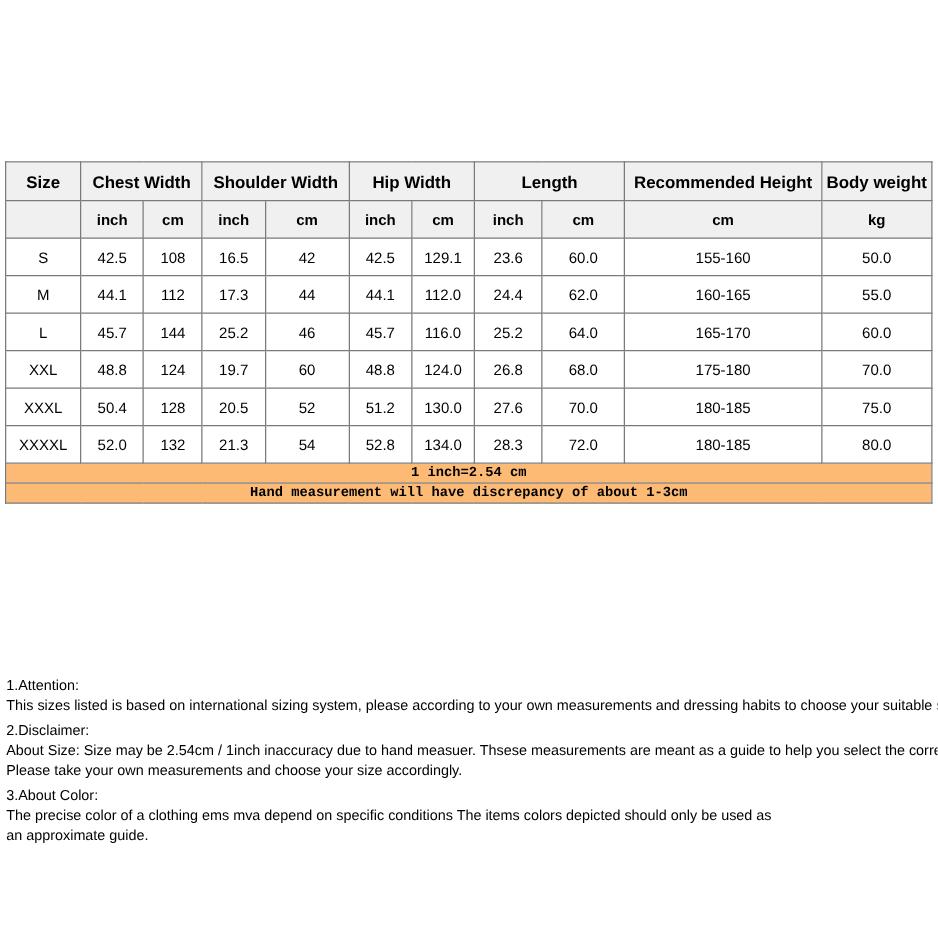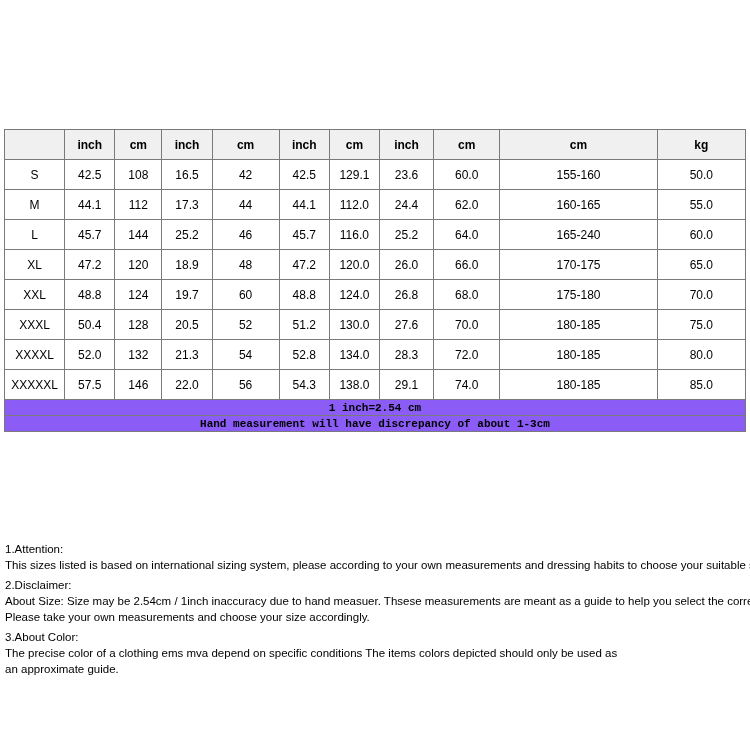--- a/index.html
+++ b/index.html
@@ -41,21 +41,21 @@
   tbody.data-body td {
     height: 29px;
     font-size: 12px;
     background: #ffffff;
   }
   tbody.notes-body td {
     height: 15px;
     font-family: "Liberation Mono", "DejaVu Sans Mono", monospace;
     font-size: 11px;
     font-weight: bold;
-    background: #8b5cf6;
+    background: #fdba74;
   }
   .footnotes {
     position: absolute;
     left: 5px; top: 541px;
     font-size: 11.5px;
   }
   .fn-block { margin-bottom: 4px; }
   .fn-line {
     line-height: 16px;
     white-space: nowrap;
@@ -72,20 +72,29 @@
     <col style="width:50px">
       <col style="width:67px">
       <col style="width:50px">
     <col style="width:50px">
       <col style="width:54px">
       <col style="width:66px">
     <col style="width:157px">
       <col style="width:88px">
   </colgroup>
   <thead>
+    <tr class="group-row">
+        <th colspan="1">Size</th>
+        <th colspan="2">Chest Width</th>
+        <th colspan="2">Shoulder Width</th>
+        <th colspan="2">Hip Width</th>
+        <th colspan="2">Length</th>
+        <th colspan="1">Recommended Height</th>
+        <th colspan="1">Body weight</th>
+      </tr>
     <tr class="unit-row">
         <th></th>
         <th>inch</th>
         <th>cm</th>
         <th>inch</th>
         <th>cm</th>
         <th>inch</th>
         <th>cm</th>
         <th>inch</th>
         <th>cm</th>
@@ -123,35 +132,22 @@
       <tr>
         <td>L</td>
         <td>45.7</td>
         <td>144</td>
         <td>25.2</td>
         <td>46</td>
         <td>45.7</td>
         <td>116.0</td>
         <td>25.2</td>
         <td>64.0</td>
-        <td>165-240</td>
+        <td>165-170</td>
         <td>60.0</td>
-      </tr>
-      <tr>
-        <td>XL</td>
-        <td>47.2</td>
-        <td>120</td>
-        <td>18.9</td>
-        <td>48</td>
-        <td>47.2</td>
-        <td>120.0</td>
-        <td>26.0</td>
-        <td>66.0</td>
-        <td>170-175</td>
-        <td>65.0</td>
       </tr>
       <tr>
         <td>XXL</td>
         <td>48.8</td>
         <td>124</td>
         <td>19.7</td>
         <td>60</td>
         <td>48.8</td>
         <td>124.0</td>
         <td>26.8</td>
@@ -177,33 +173,20 @@
         <td>52.0</td>
         <td>132</td>
         <td>21.3</td>
         <td>54</td>
         <td>52.8</td>
         <td>134.0</td>
         <td>28.3</td>
         <td>72.0</td>
         <td>180-185</td>
         <td>80.0</td>
-      </tr>
-      <tr>
-        <td>XXXXXL</td>
-        <td>57.5</td>
-        <td>146</td>
-        <td>22.0</td>
-        <td>56</td>
-        <td>54.3</td>
-        <td>138.0</td>
-        <td>29.1</td>
-        <td>74.0</td>
-        <td>180-185</td>
-        <td>85.0</td>
       </tr>
     </tbody>
   <tbody class="notes-body">
       <tr>
         <td colspan="11">1 inch=2.54 cm</td>
       </tr>
       <tr>
         <td colspan="11">Hand measurement will have discrepancy of about 1-3cm</td>
       </tr>
     </tbody>

